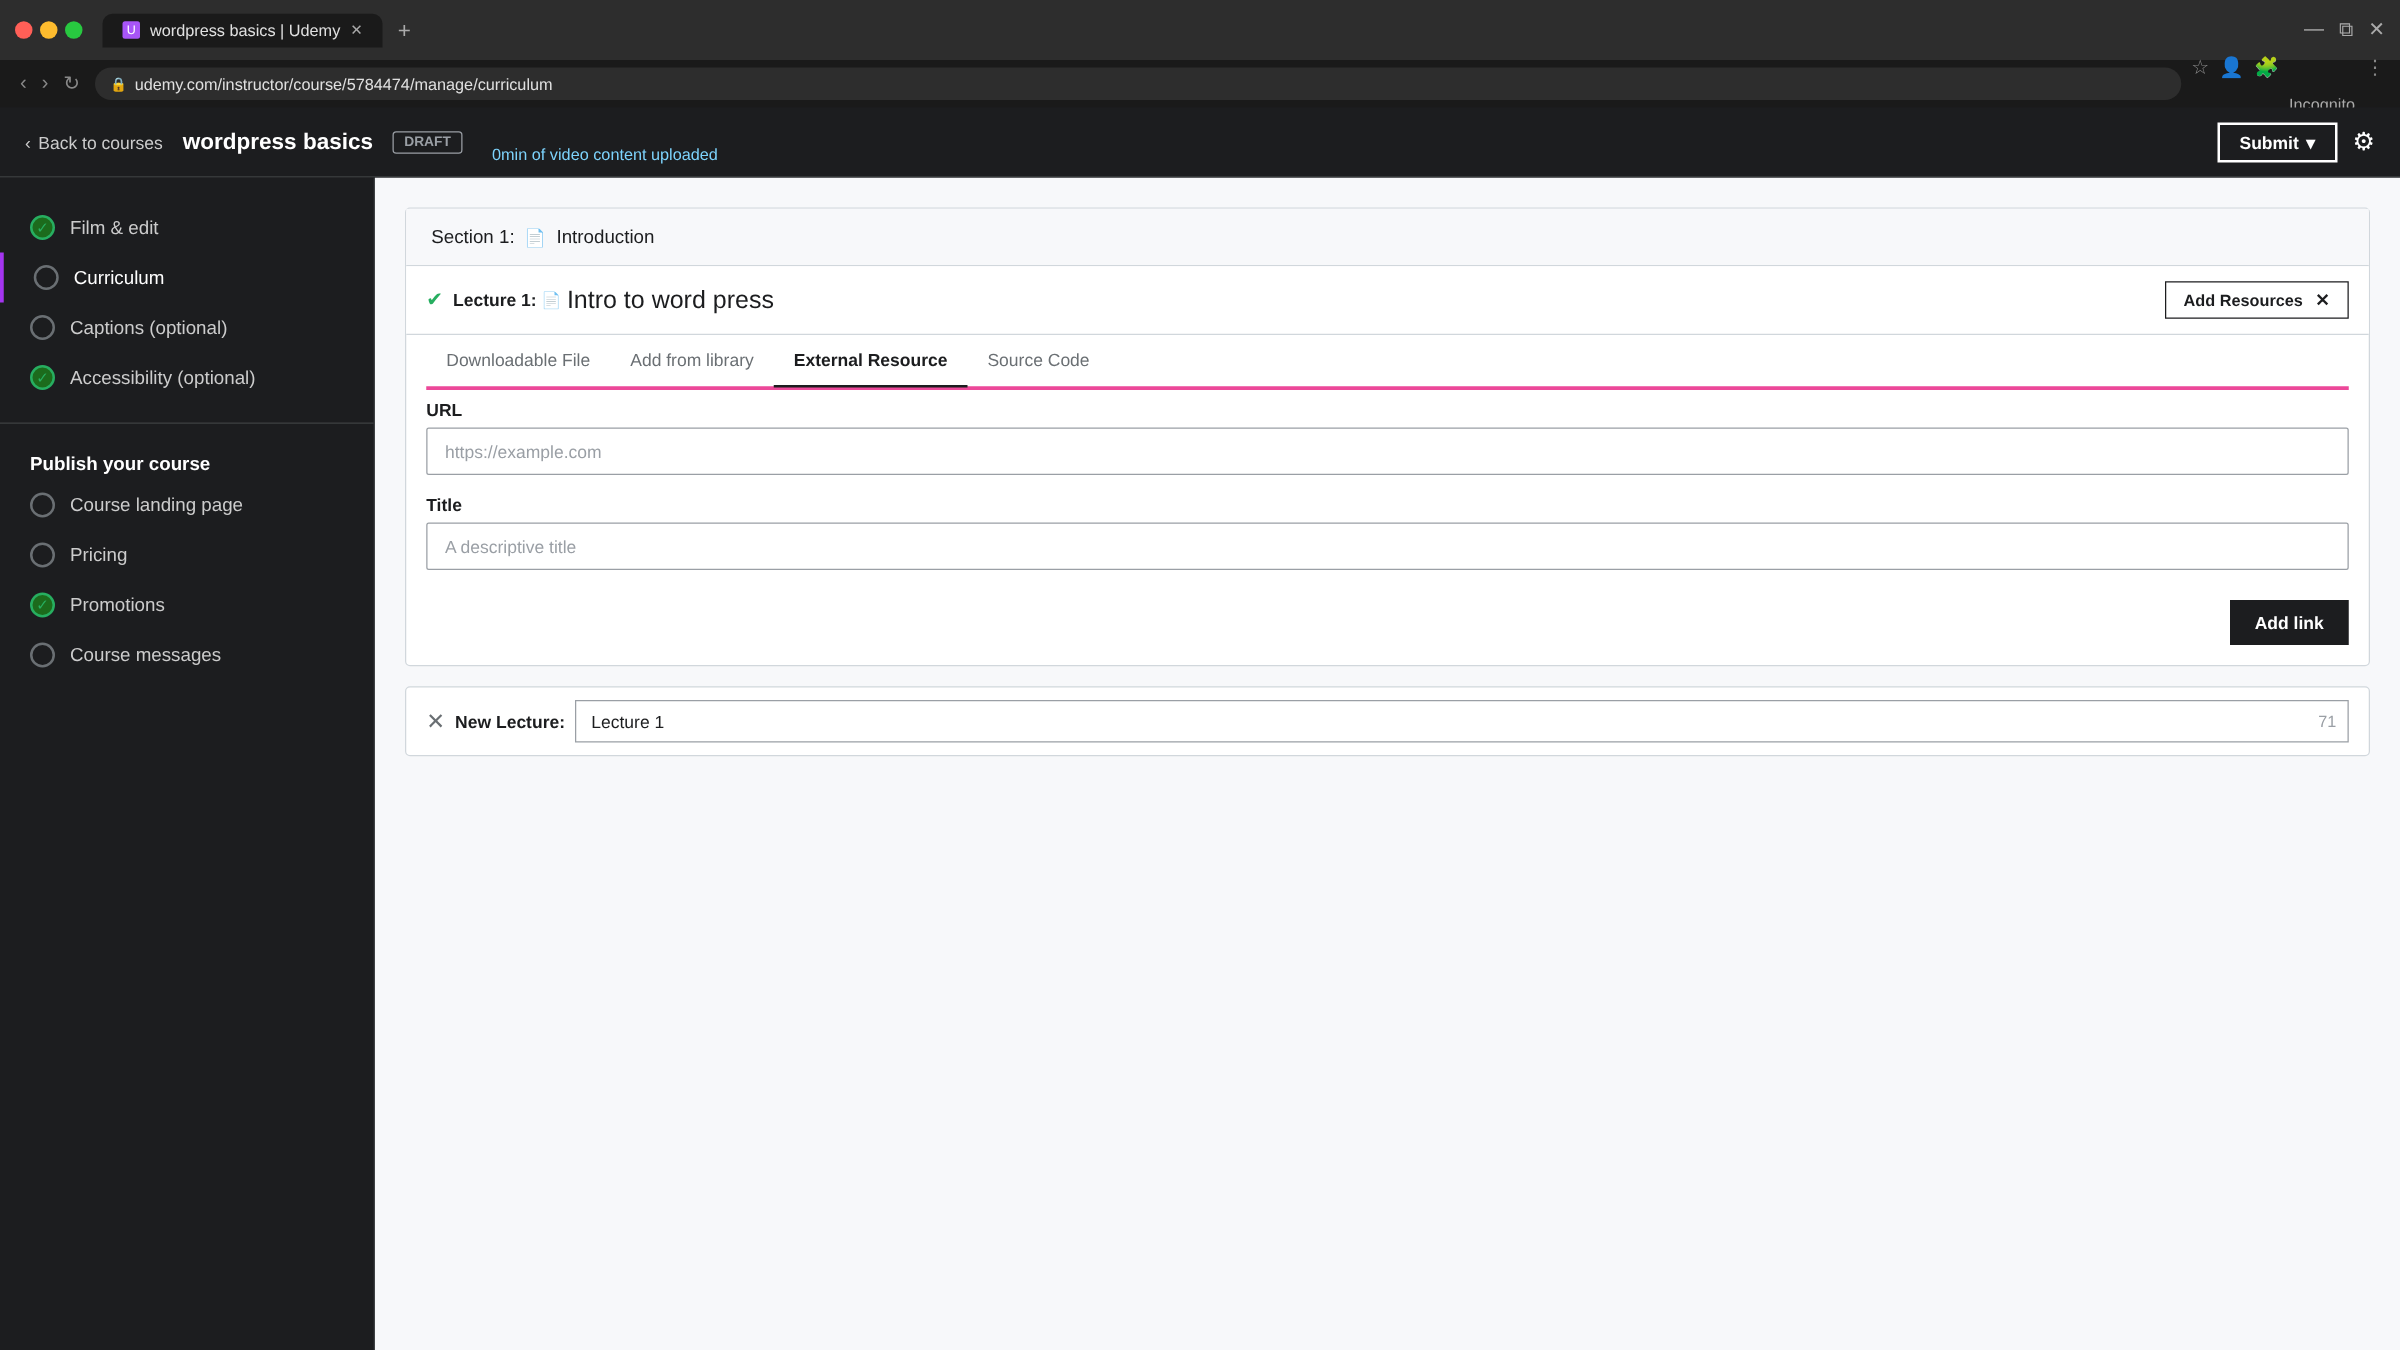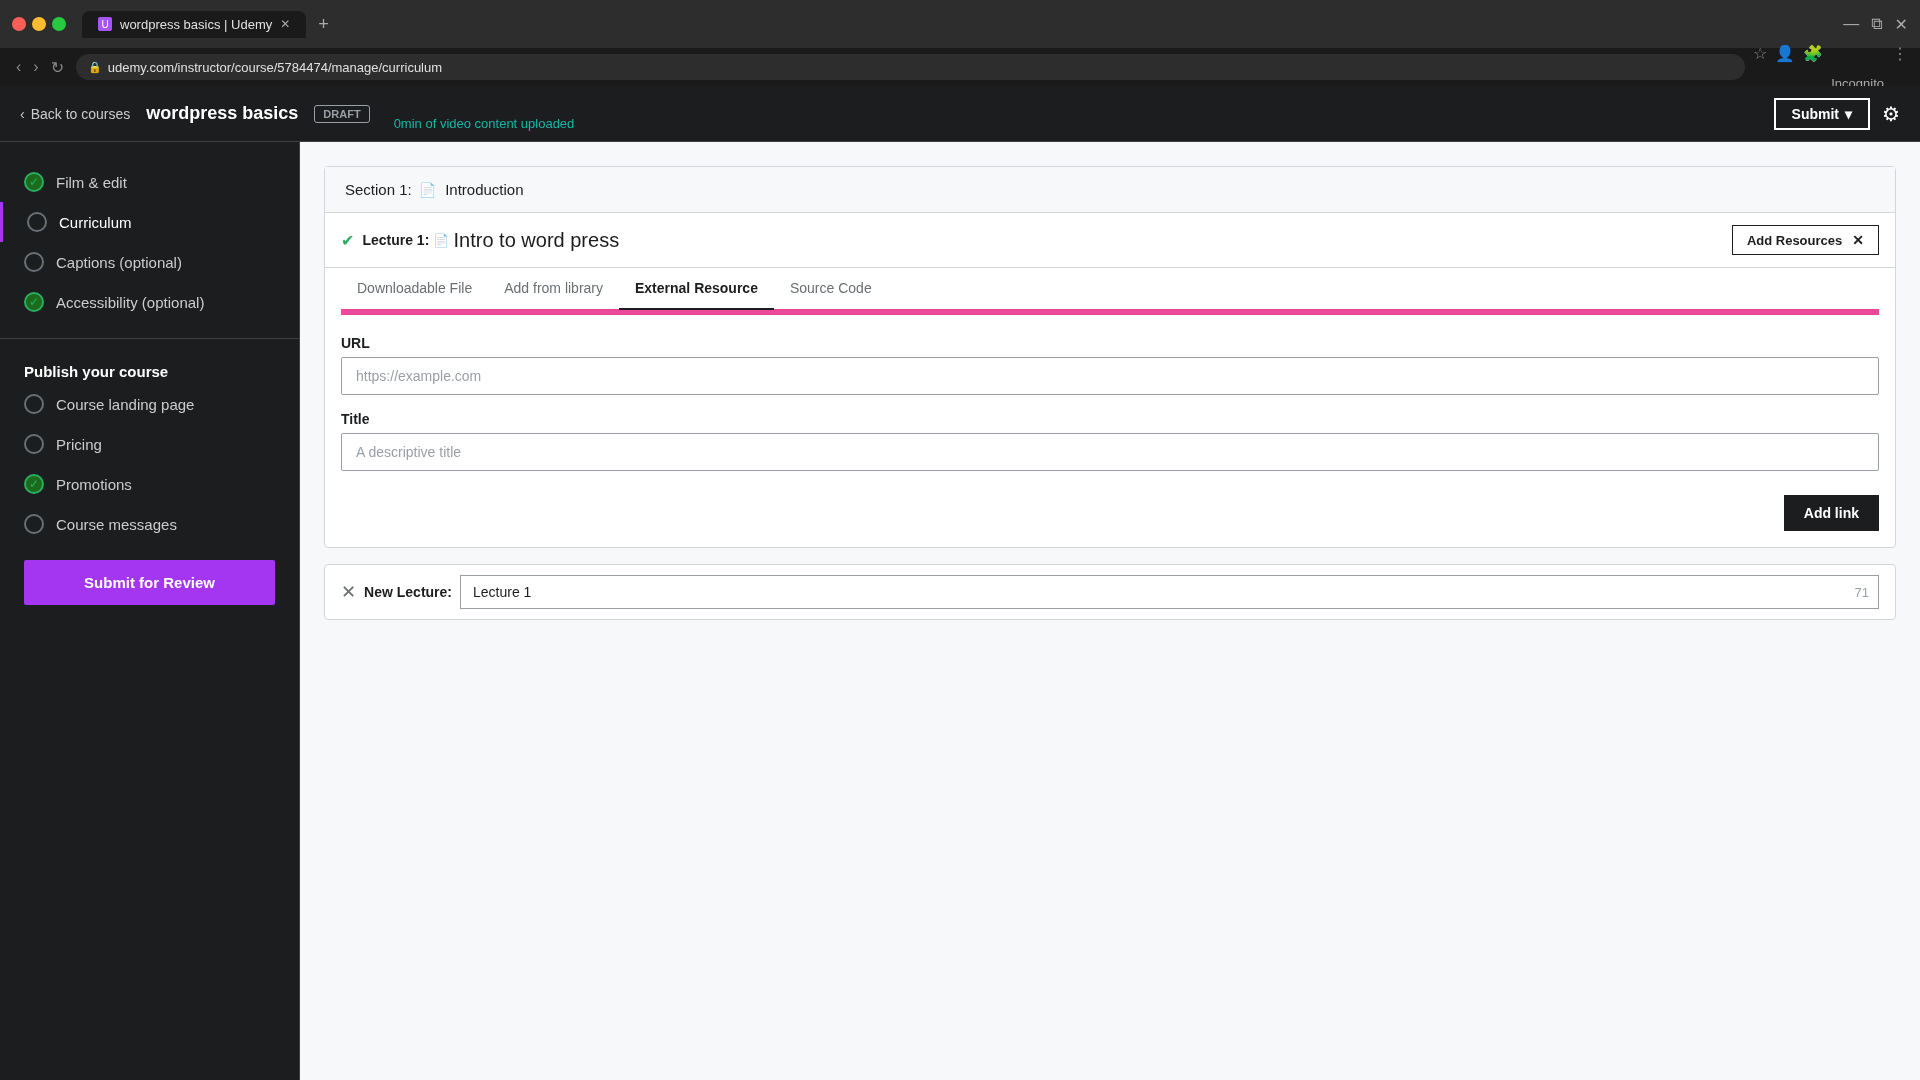--- a/index.html
+++ b/index.html
@@ -76,21 +76,21 @@
     .header-title { color: #fff; font-size: 18px; font-weight: 700; }
     .header-badge {
       background: transparent;
       border: 1px solid #9a9fa5;
       color: #9a9fa5;
       font-size: 11px;
       padding: 2px 8px;
       border-radius: 3px;
       font-weight: 600;
     }
-    .header-status { color: #14b8a6; font-size: 13px; margin-left: 8px; margin-top: 20px; }
+    .header-status { color: #7dd3fc; font-size: 13px; margin-left: 8px; margin-top: 20px; }
     .header-actions { margin-left: auto; display: flex; align-items: center; gap: 12px; }
     .preview-btn {
       border: 2px solid #fff;
       background: transparent;
       color: #fff;
       padding: 6px 16px;
       font-size: 14px;
       font-weight: 600;
       cursor: pointer;
       display: flex;
@@ -199,22 +199,22 @@
       font-weight: 600;
       padding: 6px 14px;
       cursor: pointer;
     }
     .add-resources-btn .close-x { margin-left: 4px; font-size: 14px; }
 
     
     .resource-panel { padding: 0 16px 16px; }
     .resource-tabs {
       display: flex;
-      border-bottom: 6px solid #ec4899;
-      margin-bottom: 20px;
+      border-bottom: 3px solid #ec4899;
+      margin-bottom: 8px;
       gap: 0;
     }
     .resource-tab {
       padding: 12px 16px;
       font-size: 14px;
       color: #6a6f73;
       cursor: pointer;
       border-bottom: 2px solid transparent;
       margin-bottom: -1px;
       background: none;
@@ -404,21 +404,20 @@
       </div>
       <div class="sidebar-item">
         <div class="check-icon done">✓</div>
         <span>Promotions</span>
       </div>
       <div class="sidebar-item">
         <div class="check-icon empty"></div>
         <span>Course messages</span>
       </div>
 
-      <button class="submit-btn">Submit for Review</button>
     </div>
 
     <div class="content-area">
 
       <div class="section-card">
         <div class="section-header">
           <span class="section-label">Section 1:</span>
           <span class="section-icon">📄</span>
           <span class="section-name">Introduction</span>
         </div>

